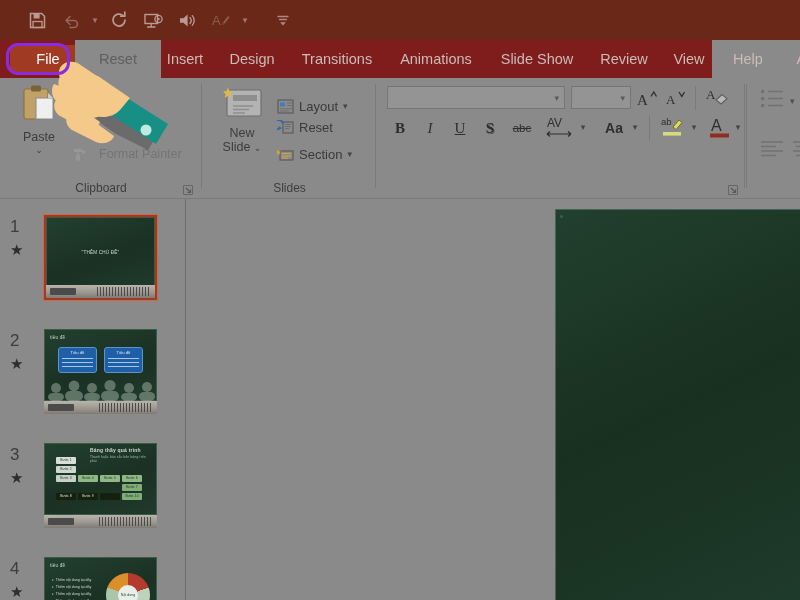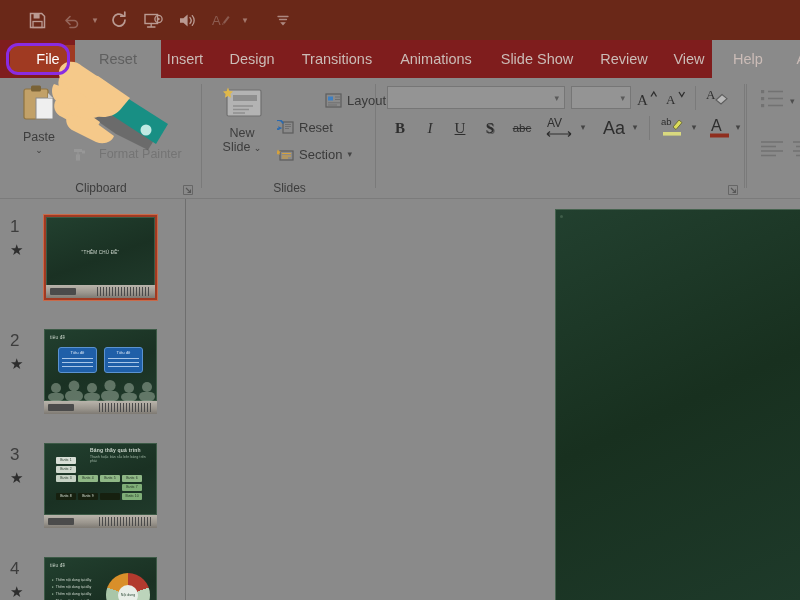--- a/index.html
+++ b/index.html
@@ -427,21 +427,21 @@
         </svg>
         <div class="newslide-label">
           <div>New</div>
           <div>
             <span>Slide</span>
             <span style="font-size:9px">⌄</span>
           </div>
         </div>
       </div>
 
-      <div class="slidecmd" style="top:10px;margin-left:48px;">
+      <div class="slidecmd" style="top:16px;">
         <svg width="17" height="15" viewBox="0 0 17 15">
           <rect x="1" y="1" width="15" height="13" fill="none" stroke="#5d5d5d" stroke-width="1.2"></rect>
           <rect x="3" y="3.5" width="5" height="4" fill="#3f7fc0"></rect>
           <path d="M10 4h5M10 6.5h5M3 9.8h12M3 12h9" stroke="#6f6f6f" stroke-width="1"></path>
         </svg>
         <span>Layout</span>
         <span class="fbtn-caret">▾</span>
       </div>
 
       <div class="slidecmd" style="top:37px;">
@@ -510,21 +510,21 @@
       <div class="fbtn" style="left:130px; top:40px; width:30px; height:20px; font-size:11.5px; text-decoration:line-through;">abc</div>
 
       <div class="fbtn" style="left:166px; top:36px; width:34px; height:26px;">
         <svg width="30" height="26" viewBox="0 0 30 26">
           <text x="2" y="13" font-size="12" font-family="Liberation Sans, sans-serif" fill="#2e2e2e">AV</text>
           <path d="M2 20h24M2 20l3-2.5M2 20l3 2.5M26 20l-3-2.5M26 20l-3 2.5" stroke="#2e2e2e" stroke-width="1.2" fill="none"></path>
         </svg>
       </div>
       <div class="fbtn fbtn-caret" style="left:200px; top:40px; width:12px; height:18px;">▾</div>
 
-      <div class="fbtn" style="left:222px; top:38px; width:30px; height:24px; font-size:18px;">Aa</div>
+      <div class="fbtn" style="left:222px; top:38px; width:30px; height:24px; font-size:14px;font-weight:bold;">Aa</div>
       <div class="fbtn fbtn-caret" style="left:252px; top:40px; width:12px; height:18px;">▾</div>
 
       <div class="rgroup-sep" style="left:272px; top:38px; height:24px;"></div>
 
       <div class="fbtn" style="left:282px; top:36px; width:28px; height:26px;">
         <svg width="26" height="26" viewBox="0 0 26 26">
           <text x="1" y="11" font-size="9.5" font-family="Liberation Sans, sans-serif" fill="#2e2e2e">ab</text>
           <path d="M13 13 19 6l3 2.6-6 7z" fill="#dcdc5a" stroke="#6f6f3a" stroke-width="1"></path>
           <rect x="3" y="18" width="18" height="3.6" fill="#d9d97f"></rect>
         </svg>

